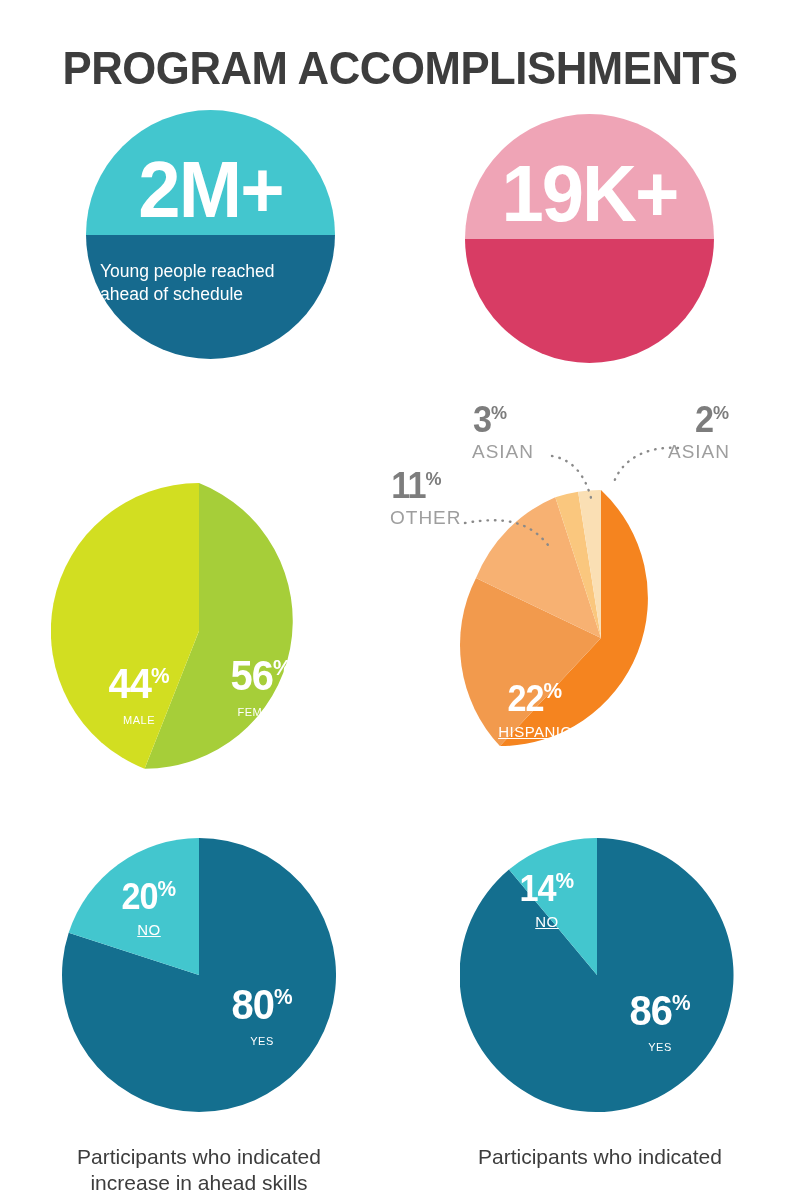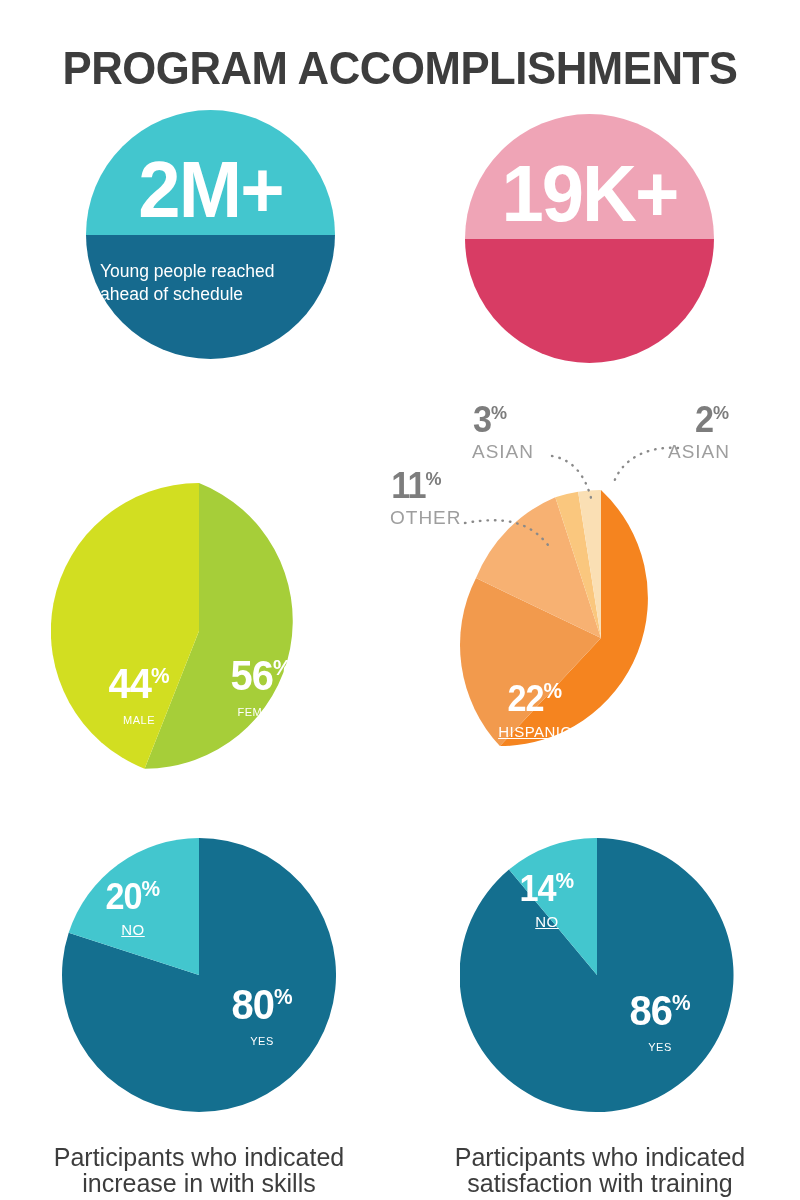--- a/index.html
+++ b/index.html
@@ -131,21 +131,21 @@
   }
   .callout.right { text-align:right; }
 
   .leader { position:absolute; pointer-events:none; }
 
   
   .bottom-caption {
     position:absolute;
     width:340px;
     text-align:center;
-    font-size:25px;
+    font-size:21px;
     line-height:26px;
     color:#3d3d3d;
   }
 </style>
 </head>
 <body>
 
 <div class="page">
 
   <div class="title">PROGRAM ACCOMPLISHMENTS</div>
@@ -240,29 +240,29 @@
       <path d="M137,137 L137,0 A137,137 0 1 1 6.7,94.7 Z" fill="#146F8F"></path>
 
       <path d="M137,137 L6.7,94.7 A137,137 0 0 1 137,0 Z" fill="#43C6CE"></path>
     </svg>
 
     <div class="pie-label" style="left:140px; top:146px; width:120px;">
       <span class="pct"><span>80</span><span class="sym">%</span></span>
       <span class="nm">YES</span>
     </div>
 
-    <div class="pie-label small" style="left:16px; top:40px; width:110px;">
+    <div class="pie-label small" style="left:32px; top:40px; width:110px;">
       <span class="pct"><span>20</span><span class="sym">%</span></span>
       <span class="nm">NO</span>
     </div>
   </div>
 
   <div class="bottom-caption" style="left:29px; top:1144px;">
     <span>Participants who indicated</span><br>
-    <span>increase in with skills</span>
+    <span>increase in ahead skills</span>
   </div>
 
   <div class="pie" style="left:460px; top:838px; width:274px; height:274px;">
     <svg width="274" height="274" viewBox="0 0 274 274">
 
       <path d="M137,137 L137,0 A137,137 0 1 1 49.0,31.6 Z" fill="#146F8F"></path>
 
       <path d="M137,137 L49.0,31.6 A137,137 0 0 1 137,0 Z" fill="#43C6CE"></path>
     </svg>
 
@@ -272,16 +272,15 @@
     </div>
 
     <div class="pie-label small" style="left:32px; top:32px; width:110px;">
       <span class="pct"><span>14</span><span class="sym">%</span></span>
       <span class="nm">NO</span>
     </div>
   </div>
 
   <div class="bottom-caption" style="left:430px; top:1144px;">
     <span>Participants who indicated</span><br>
-    <span>satisfaction with training</span>
   </div>
 
 </div>
 
 </body></html>

